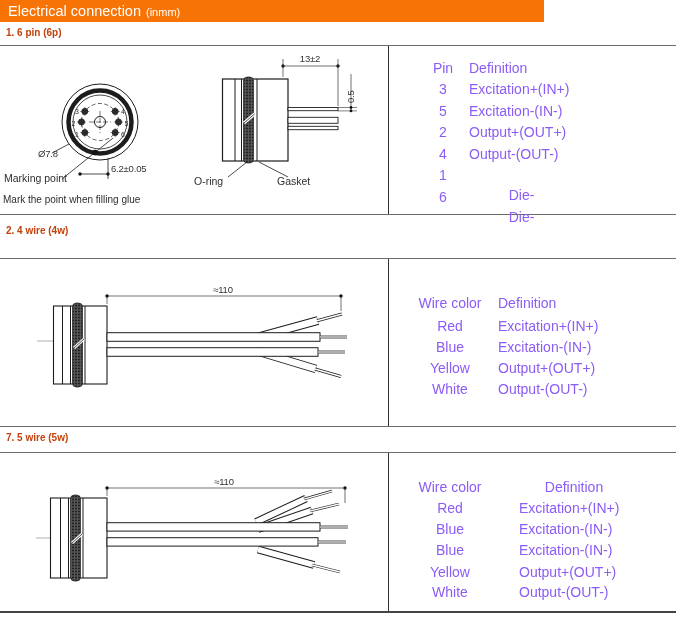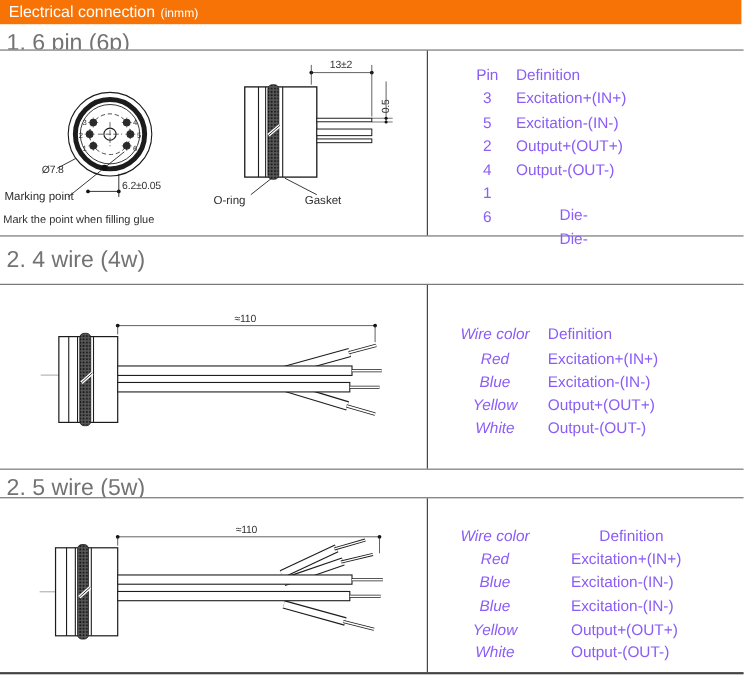--- a/index.html
+++ b/index.html
@@ -1,57 +1,57 @@
 <!DOCTYPE html>
 <html><head>
 <meta charset="utf-8">
 <style>
   html,body{margin:0;padding:0;background:#fff;}
   .page{position:relative;width:680px;height:627px;background:#fff;overflow:hidden;
         font-family:"Liberation Sans",sans-serif;}
-  .bar{position:absolute;left:0;top:0;width:674px;height:22px;background:#F87306;
+  .bar{position:absolute;left:0;top:0;width:544px;height:22px;background:#F87306;
        color:#fff;line-height:22px;padding-left:8px;box-sizing:border-box;
        font-size:14.5px;white-space:nowrap;}
   .bar .unit{font-size:11px;margin-left:5px;}
-  .sec-head{position:absolute;left:6px;font-size:21px;color:#737373;font-weight:400;}
+  .sec-head{position:absolute;left:6px;font-size:10px;color:#c2410c;font-weight:700;}
   .sec{position:absolute;left:0;width:676px;border-top:1px solid #6b6b6b;
        border-bottom:1px solid #6b6b6b;box-sizing:border-box;background:#fff;}
   #s1{top:45px;height:170px;}
   #s2{top:258px;height:169px;}
   #s3{top:452px;height:161px;border-bottom-width:2px;border-bottom-color:#444;}
   .divider{position:absolute;left:388px;top:0;bottom:0;width:0;border-left:1px solid #333;}
   .diag{position:absolute;left:0;top:0;width:388px;}
   .tbl{position:absolute;left:404px;top:0;width:288px;height:100%;
        color:#8b5cf6;font-size:14px;}
   .r{position:absolute;left:0;width:100%;height:21px;line-height:21px;white-space:nowrap;}
   .pcol{position:absolute;left:14px;width:50px;text-align:center;}
   .dcol{position:absolute;left:65px;}
   .die{width:105px;text-align:center;margin-top:20px;}
-  .wcol{position:absolute;left:10px;width:72px;text-align:center;font-style:italic;}
+  .wcol{position:absolute;left:10px;width:72px;text-align:center;}
   .defl2{position:absolute;left:94px;}
   .defl3{position:absolute;left:115px;}
   .defh3{position:absolute;left:115px;width:110px;text-align:center;}
   svg text{fill:#2e2e2e;}
   .dim{font-size:9.5px;letter-spacing:-0.2px;fill:#333;}
   .lab{font-size:10.5px;}
   .note{font-size:10px;}
   .pinnum{font-size:7px;}
 </style>
 </head>
 <body>
 
 <div class="page">
 
   <div class="bar">
     <span>Electrical connection</span><span class="unit">(inmm)</span>
   </div>
 
   <div class="sec-head" style="top:27px">1. 6 pin (6p)</div>
   <div class="sec-head" style="top:225px">2. 4 wire (4w)</div>
-  <div class="sec-head" style="top:432px">2. 5 wire (5w)</div>
+  <div class="sec-head" style="top:432px">7. 5 wire (5w)</div>
 
   <div class="sec" id="s1">
     <svg class="diag" style="height:168px" viewBox="0 0 388 168">
       <defs>
         <pattern id="stip1" width="3" height="3" patternUnits="userSpaceOnUse">
           <rect width="3" height="3" fill="#575757"></rect>
           <circle cx="1" cy="1.5" r="0.9" fill="#161616"></circle>
         </pattern>
       </defs>
 

